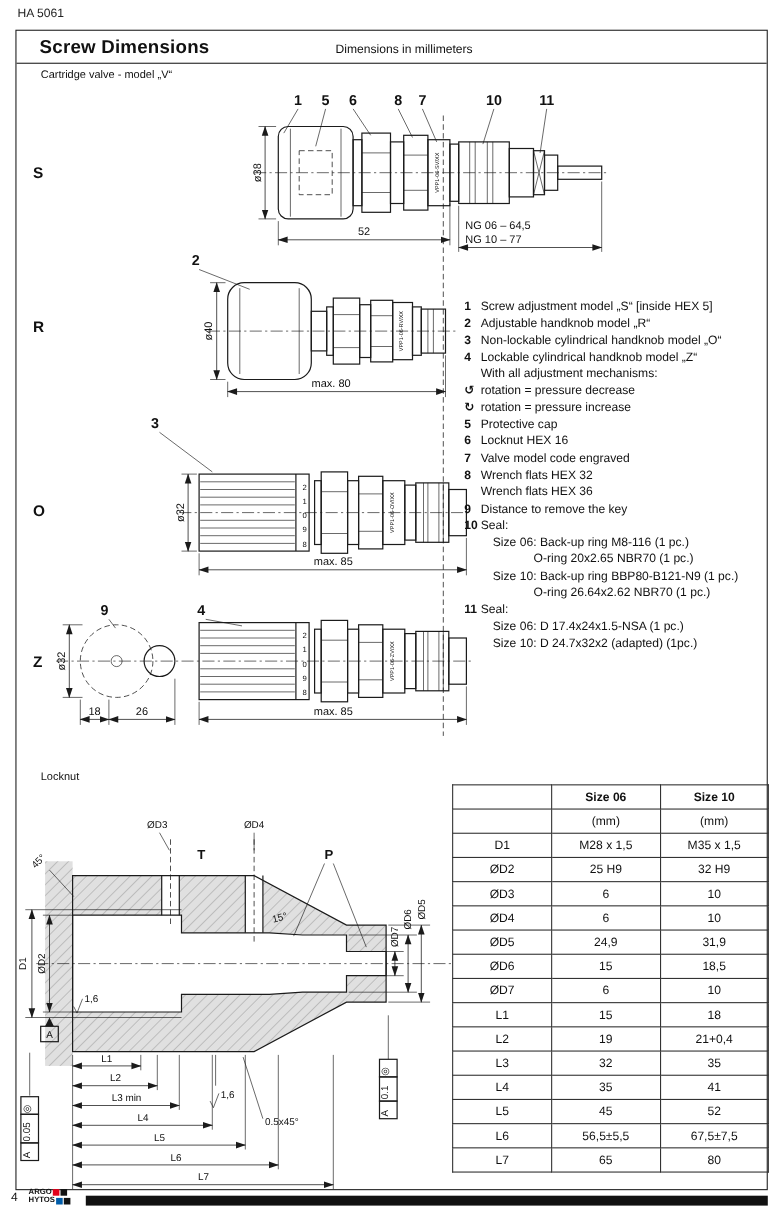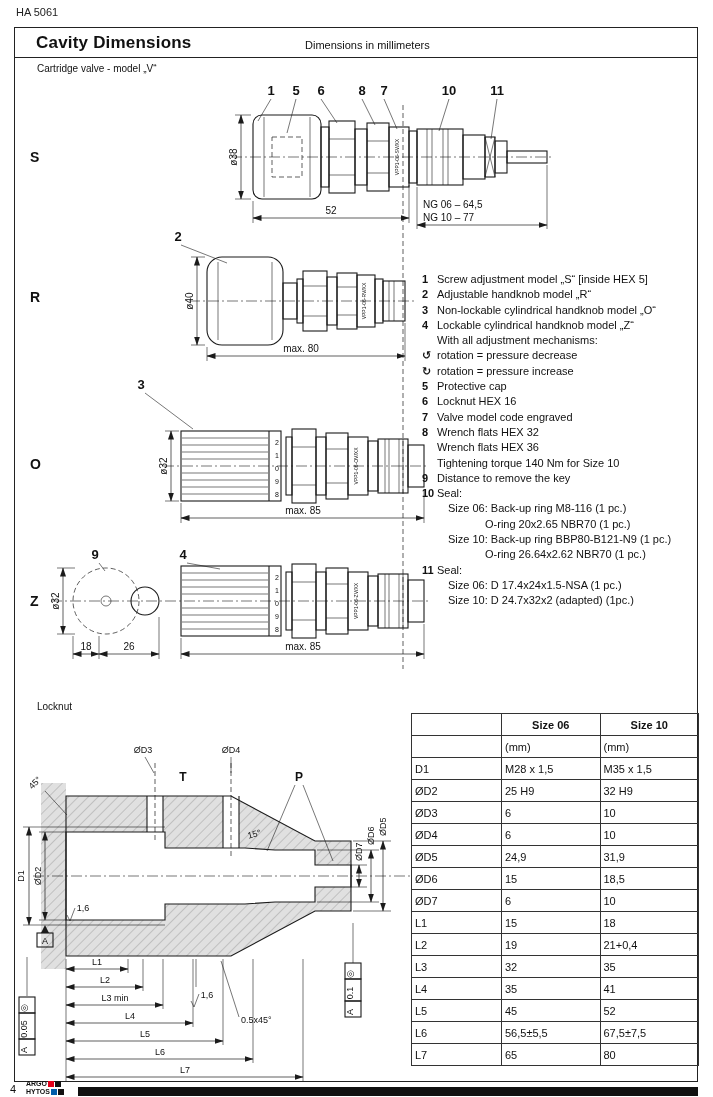--- a/index.html
+++ b/index.html
@@ -13,21 +13,21 @@
   .sec-title{position:absolute;font-size:10px;font-weight:normal}
   .row-label{position:absolute;left:15px;font-size:14px;font-weight:bold}
   .drawings{position:absolute;left:0;top:29px}
   .cavity{position:absolute;left:0;top:683px}
   .legend{position:absolute;left:407px;top:244px;width:276px;font-size:11px;line-height:15.3px;white-space:nowrap}
   .lg-line{display:flex}
   .lg-num{width:15px;font-weight:bold;flex:none}
   .bold .lg-text{font-weight:normal}
   .ind1{padding-left:11px}
   .ind2{padding-left:48px}
-  .dim-table{position:absolute;left:396px;top:685px;width:288px;border-collapse:collapse;font-size:11px;}
+  .dim-table{position:absolute;left:396px;top:685px;width:288px;border-collapse:collapse;font-size:11px;text-align:center}
   .dim-table th,.dim-table td{border:1px solid #333;height:22px;padding:0 3px}
   .dim-table th{font-weight:bold}
   .dim-table .lblcol{width:90px}
   .page-num{position:absolute;left:10px;top:1083px;font-size:11px}
   .logo{position:absolute;left:26px;top:1080px;font-size:7px;font-weight:bold;line-height:8px}
   .logo-row{display:flex;align-items:center;gap:1px;height:8px}
   .sq{width:6px;height:6px;display:inline-block}
   .sq.red{background:#e2001a}
   .sq.blue{background:#005ca9}
   .sq.blk{background:#111}
@@ -46,21 +46,21 @@
   .vtxt{font-size:5px}
   .btxt{font-size:12px;font-weight:bold}
   .dial{font-size:7px}
 </style>
 </head>
 <body>
 
 <div class="doc-code">HA 5061</div>
 
 <div class="frame">
-  <div class="title">Cavity Dimensions</div>
+  <div class="title">Screw Dimensions</div>
   <div class="units">Dimensions in millimeters</div>
   <div class="header-rule"></div>
 
   <div class="sec-title" style="left:22px;top:35px">Cartridge valve - model „V“</div>
 
   <div class="row-label" style="top:121px">S</div>
   <div class="row-label" style="top:261px">R</div>
   <div class="row-label" style="top:428px">O</div>
   <div class="row-label" style="top:565px">Z</div>
 
@@ -320,24 +320,20 @@
         <span class="lg-num">7</span>
         <span class="lg-text">Valve model code engraved</span>
       </div>
     <div class="lg-line">
         <span class="lg-num">8</span>
         <span class="lg-text">Wrench flats HEX 32</span>
       </div>
     <div class="lg-line">
         <span class="lg-num"></span>
         <span class="lg-text">Wrench flats HEX 36</span>
-      </div>
-    <div class="lg-line">
-        <span class="lg-num"></span>
-        <span class="lg-text">Tightening torque 140 Nm for Size 10</span>
       </div>
     <div class="lg-line">
         <span class="lg-num">9</span>
         <span class="lg-text">Distance to remove the key</span>
       </div>
     <div class="lg-line">
         <span class="lg-num">10</span>
         <span class="lg-text">Seal:</span>
       </div>
     <div class="lg-line">

